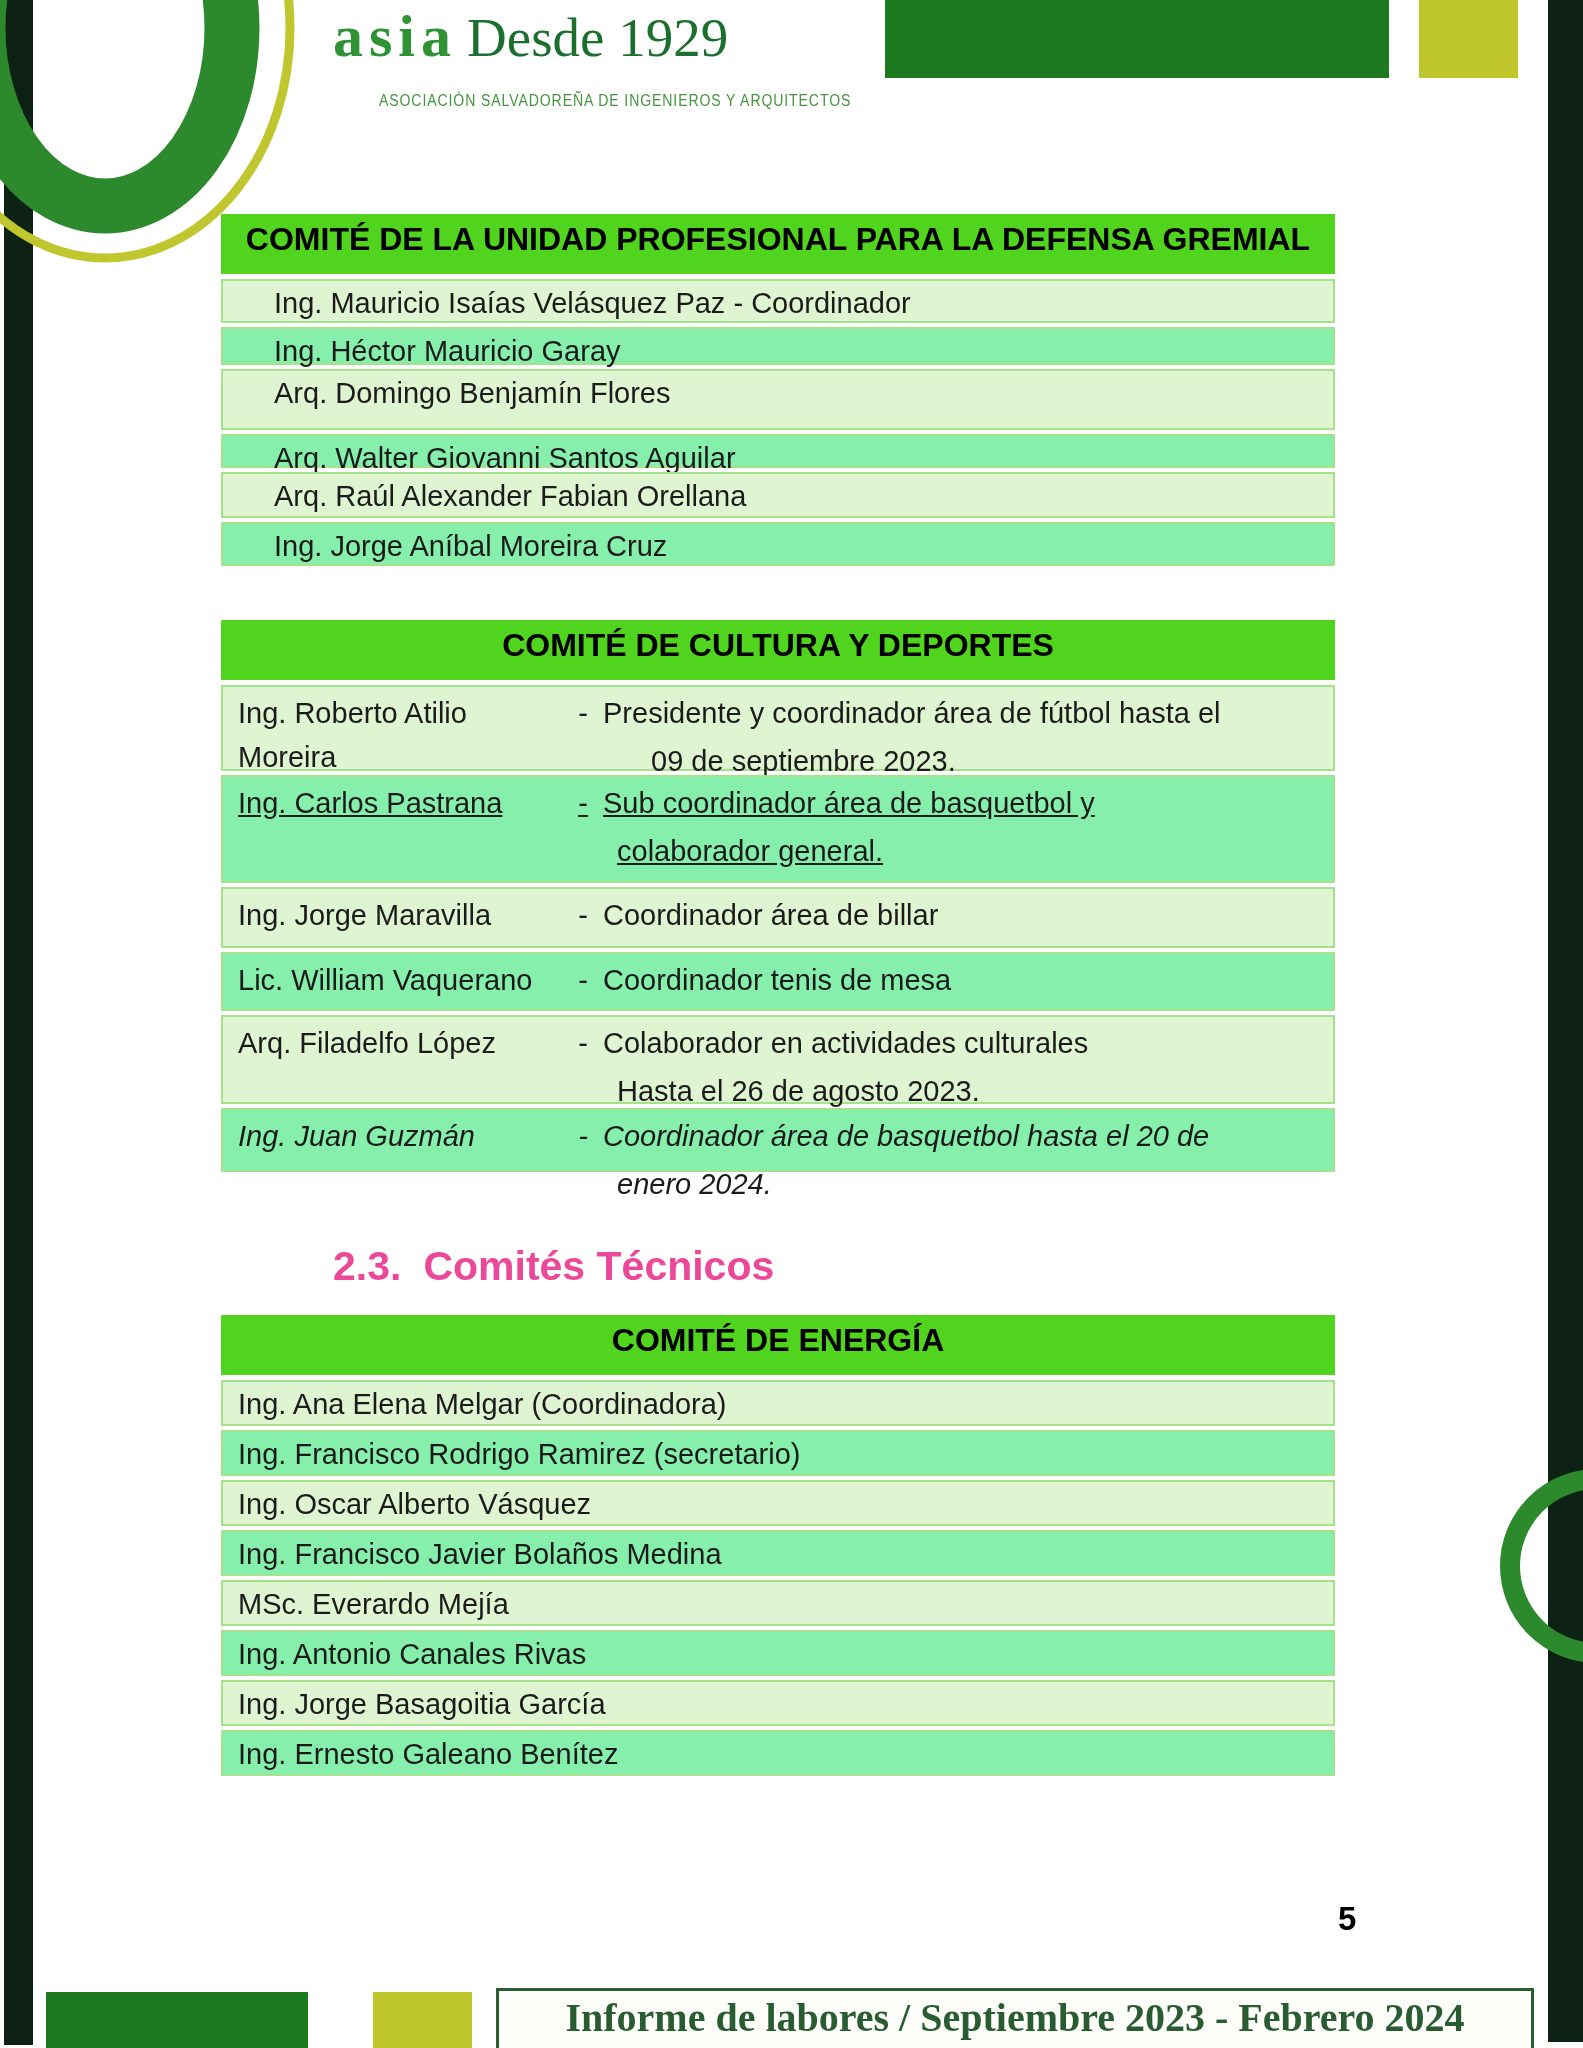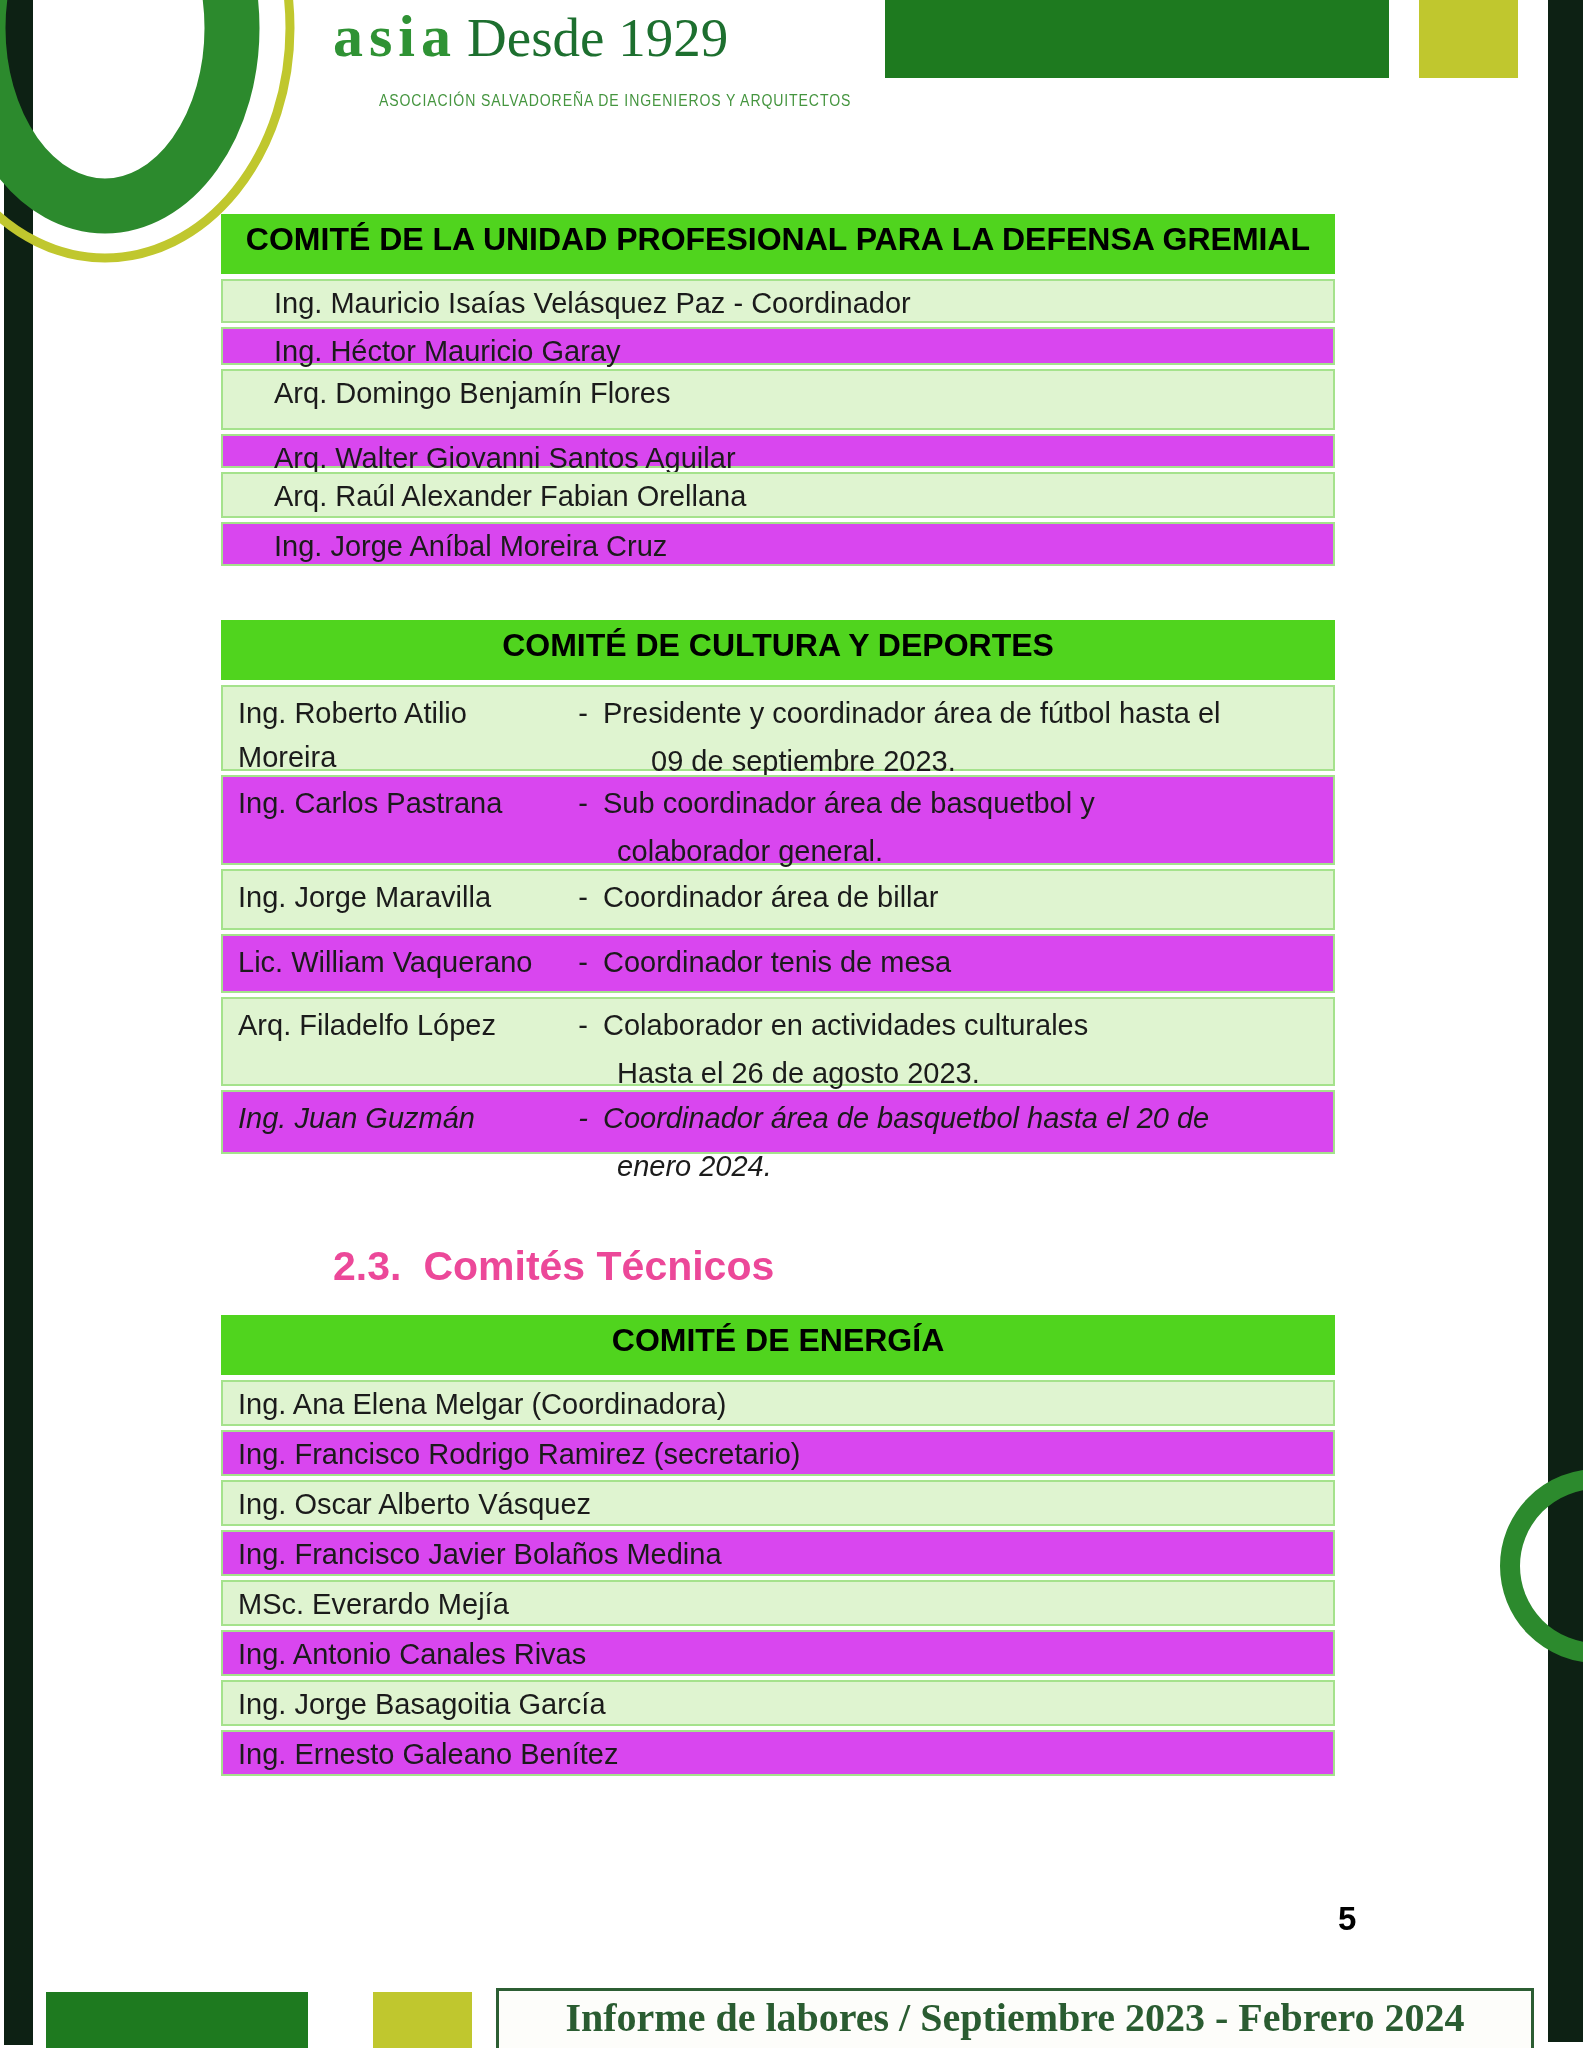--- a/index.html
+++ b/index.html
@@ -60,21 +60,21 @@
   .ctable .thead{
     height:60px;background:var(--header-green);
     text-align:center;padding-top:8px;
   }
   .ctable .thead .ttitle{
     font-size:32px;font-weight:700;color:#000;line-height:34px;margin-top:32px;
   }
   .tbody{display:flex;flex-direction:column;gap:4px;padding-top:5px;}
   .trow{
     border:2px solid var(--row-border);
-    background:#d946ef;
+    background:#86efac;
     font-size:29px;line-height:34px;
     padding:5px 10px 0 15px;
     width:100%;
   }
   .tbody .trow:nth-child(odd){background:var(--row-green);}
   
   #table-unidad{top:214px;}
   #table-unidad .trow{padding-left:51px;}
   #table-unidad .trow:nth-child(1){height:44px;}
   #table-unidad .trow:nth-child(2){height:38px;}
@@ -82,21 +82,21 @@
   #table-unidad .trow:nth-child(4){height:34px;}
   #table-unidad .trow:nth-child(5){height:46px;}
   #table-unidad .trow:nth-child(6){height:44px;}
   
   #table-cultura{top:620px;}
   #table-cultura .trow{
     display:grid;grid-template-columns:325px 40px 1fr;
     line-height:44px;padding-top:4px;
   }
   #table-cultura .trow:nth-child(1){height:86px;}
-  #table-cultura .trow:nth-child(2){height:90px;}
+  #table-cultura .trow:nth-child(2){height:108px;text-decoration:underline;}
   #table-cultura .trow:nth-child(3){height:61px;}
   #table-cultura .trow:nth-child(4){height:59px;}
   #table-cultura .trow:nth-child(5){height:89px;}
   #table-cultura .trow:nth-child(6){height:64px;font-style:italic;}
   #table-cultura .dash{text-align:center;}
   #table-cultura .role .rline + .rline{margin-left:14px;margin-top:4px;}
   #table-cultura .trow:nth-child(1) .role .rline + .rline{margin-left:48px;}
   
   #table-energia{top:1315px;}
   #table-energia .trow{height:46px;}

